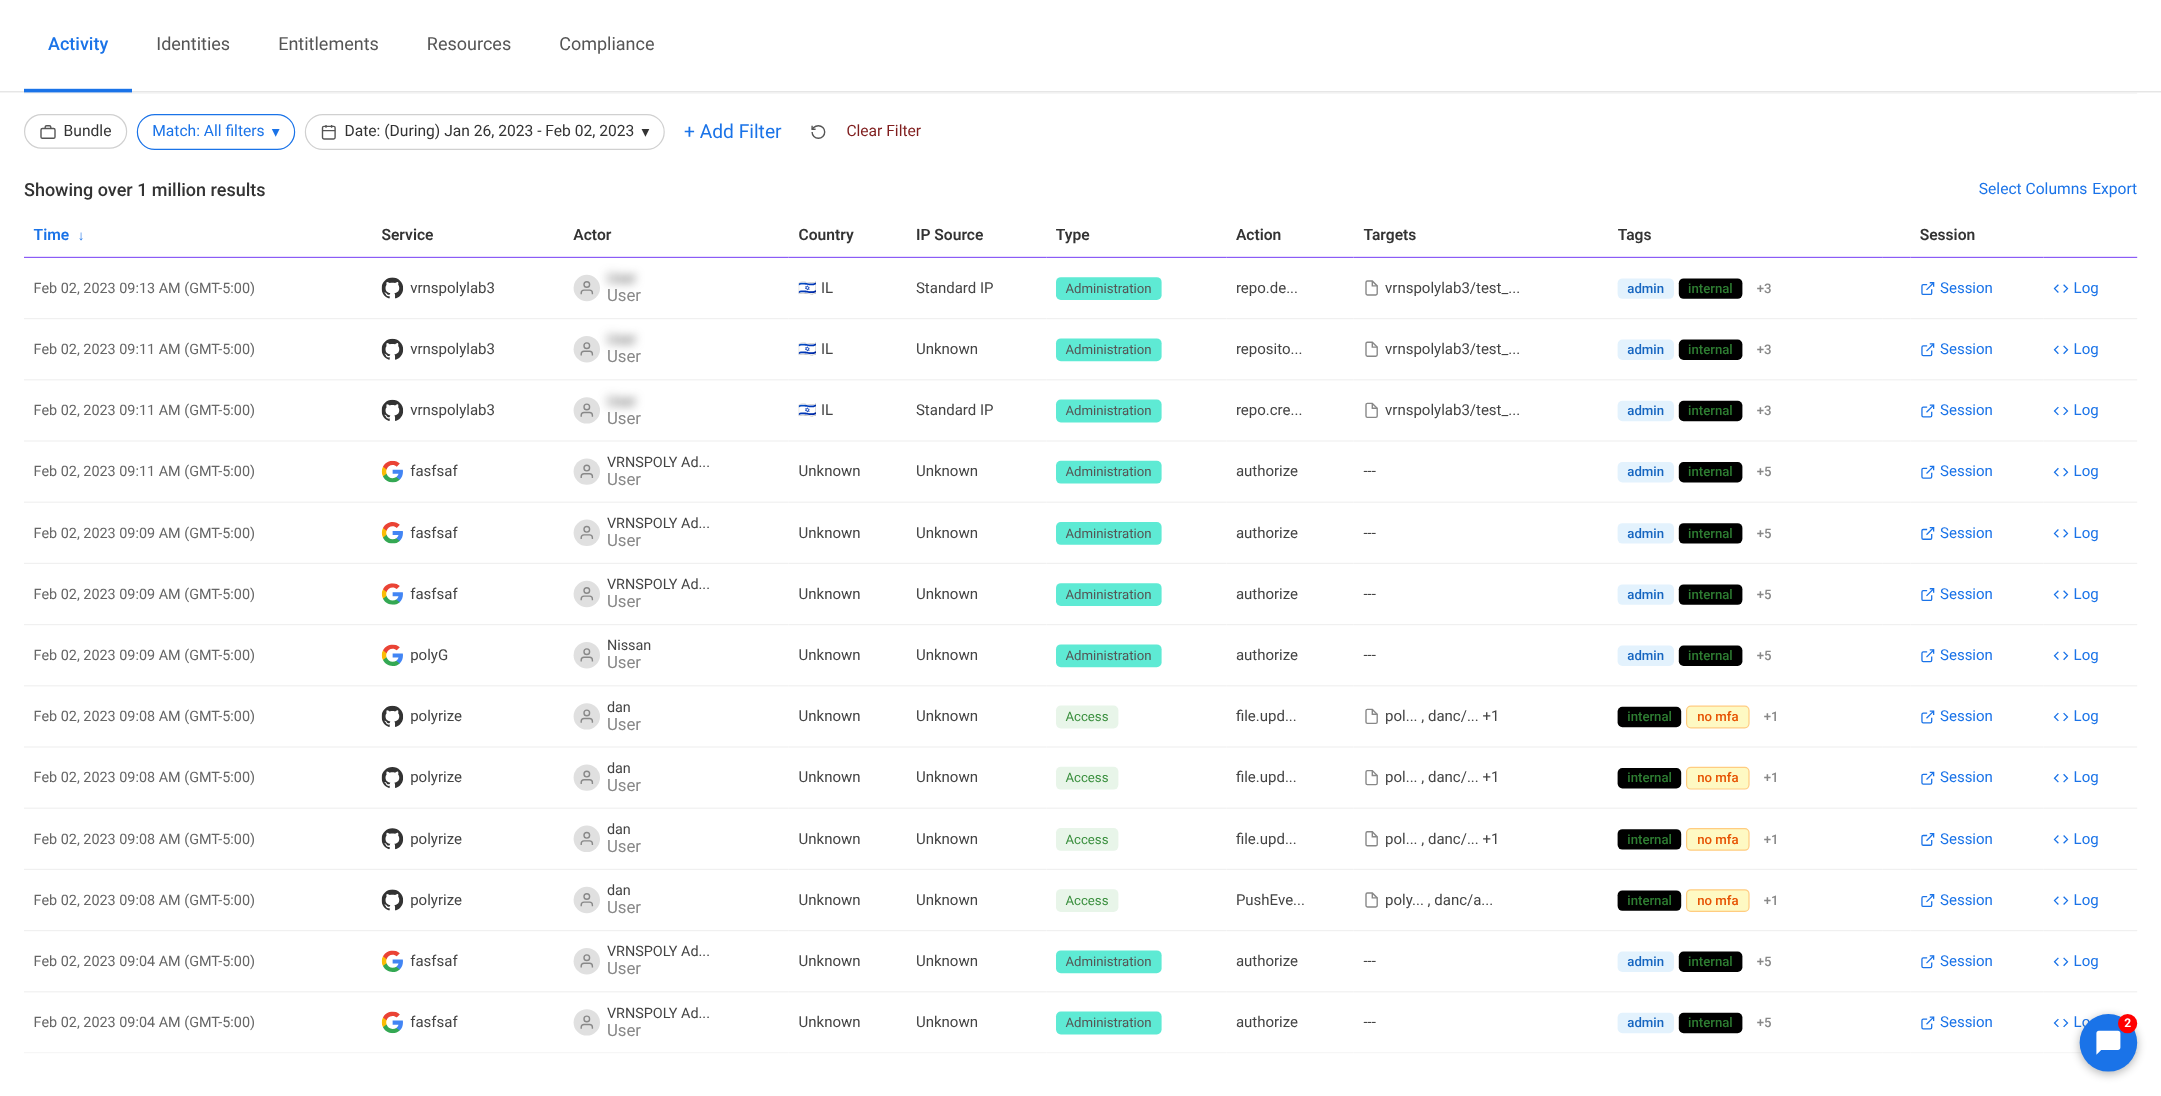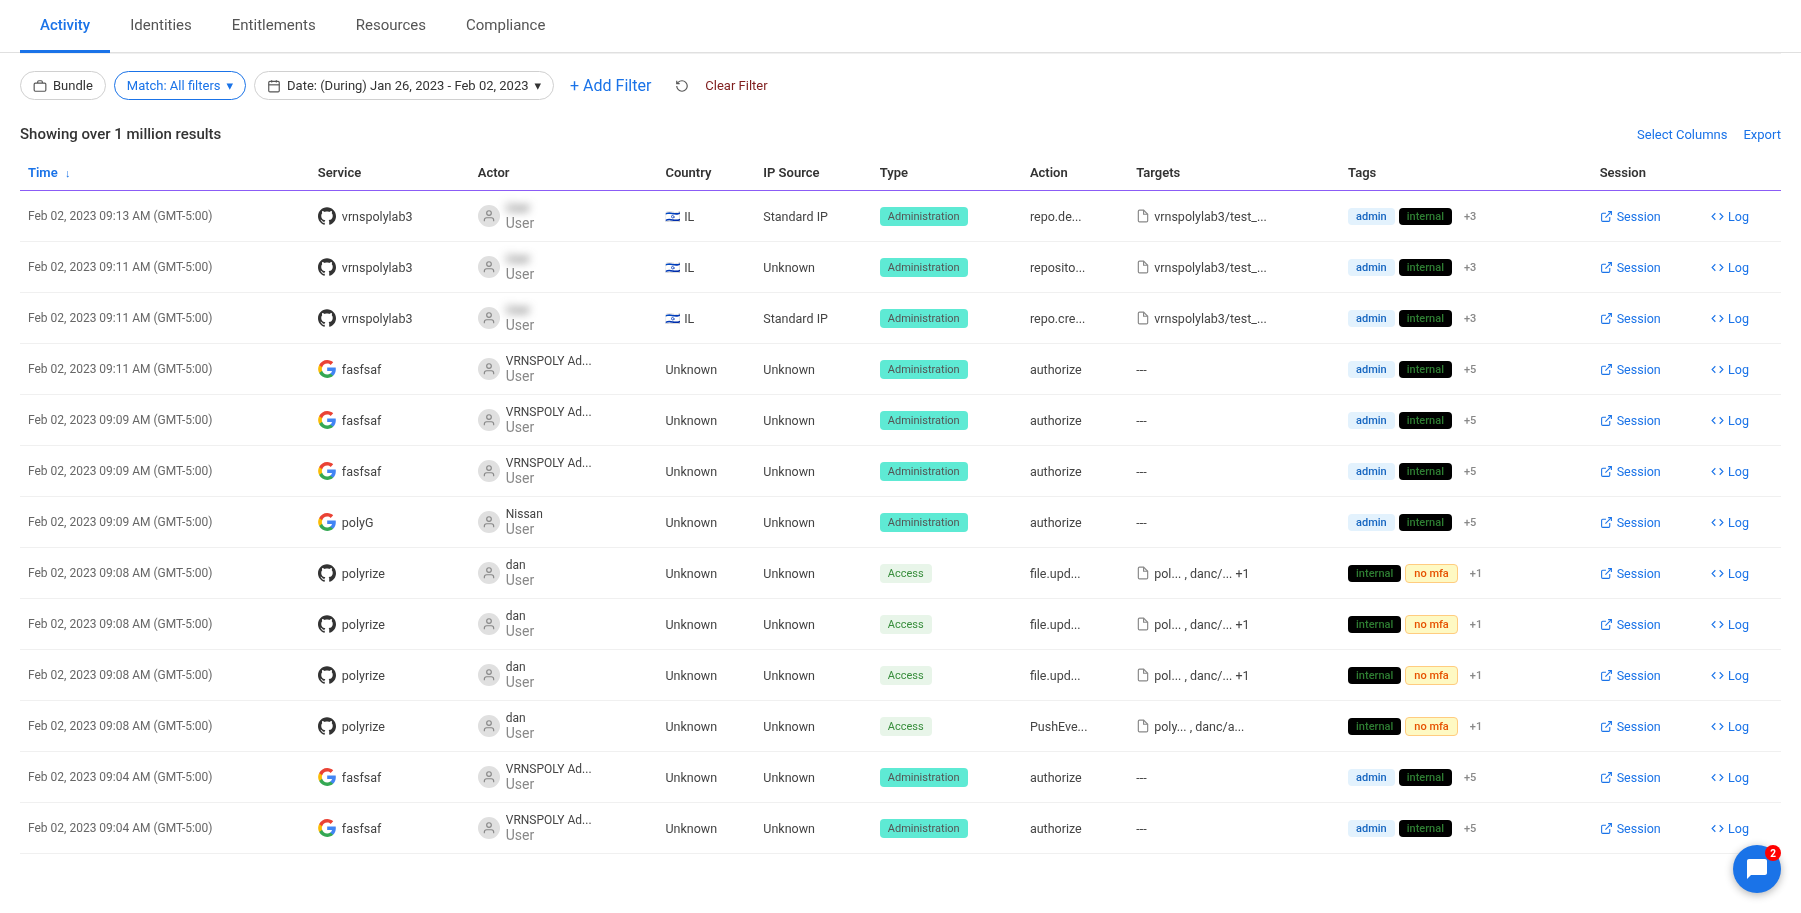--- a/index.html
+++ b/index.html
@@ -1,36 +1,36 @@
 <!DOCTYPE html>
 <html><head>
   <meta charset="utf-8">
   <style>
     * { box-sizing: border-box; margin: 0; padding: 0; }
     body { font-family: -apple-system, BlinkMacSystemFont, 'Segoe UI', Roboto, sans-serif; font-size: 13px; color: #333; background: #fff; }
 
     
     .nav-tabs { display: flex; border-bottom: 1px solid #e0e0e0; padding: 0 20px; }
-    .nav-tab { padding: 16px 20px; cursor: pointer; font-size: 15px; color: #555; border-bottom: 3px solid transparent; margin-bottom: -1px; }
+    .nav-tab { padding: 28px 20px; cursor: pointer; font-size: 15px; color: #555; border-bottom: 3px solid transparent; margin-bottom: -1px; }
     .nav-tab.active { color: #1a73e8; border-bottom-color: #1a73e8; font-weight: 500; }
 
     
     .filter-bar { display: flex; align-items: center; gap: 8px; padding: 16px 20px; flex-wrap: wrap; }
     .filter-chip { display: flex; align-items: center; gap: 6px; padding: 6px 12px; border: 1px solid #d0d0d0; border-radius: 20px; font-size: 13px; cursor: pointer; background: #fff; color: #333; white-space: nowrap; }
     .filter-chip.match { border-color: #1a73e8; color: #1a73e8; }
     .filter-chip.date { border-color: #d0d0d0; }
     .filter-chip.services { border-color: #1a73e8; background: #e8f0fe; color: #1a73e8; }
     .filter-chip .close { margin-left: 4px; color: #1a73e8; font-size: 14px; cursor: pointer; }
     .add-filter { display: flex; align-items: center; gap: 4px; color: #1a73e8; cursor: pointer; font-size: 16px; padding: 6px 8px; }
     .clear-filter { display: flex; align-items: center; gap: 16px; color: #7f1d1d; cursor: pointer; font-size: 13px; padding: 6px 8px; }
 
     
     .results-header { display: flex; align-items: center; justify-content: space-between; padding: 8px 20px 12px; }
     .results-count { font-size: 15px; font-weight: 500; color: #333; }
-    .results-actions { display: flex; gap: 16px; }
+    .results-actions { display: flex; gap: 4px; }
     .results-action-link { color: #1a73e8; cursor: pointer; font-size: 13px; text-decoration: none; }
 
     
     .table-container { padding: 0 20px; overflow-x: auto; }
     table { width: 100%; border-collapse: collapse; font-size: 12.5px; }
     thead th { padding: 10px 8px; text-align: left; font-weight: 600; color: #333; border-bottom: 1px solid #8b5cf6; white-space: nowrap; font-size: 13px; }
     thead th.sorted { color: #1a73e8; }
     tbody tr { border-bottom: 1px solid #f0f0f0; }
     tbody td { padding: 10px 8px; vertical-align: middle; color: #444; white-space: nowrap; }
 

